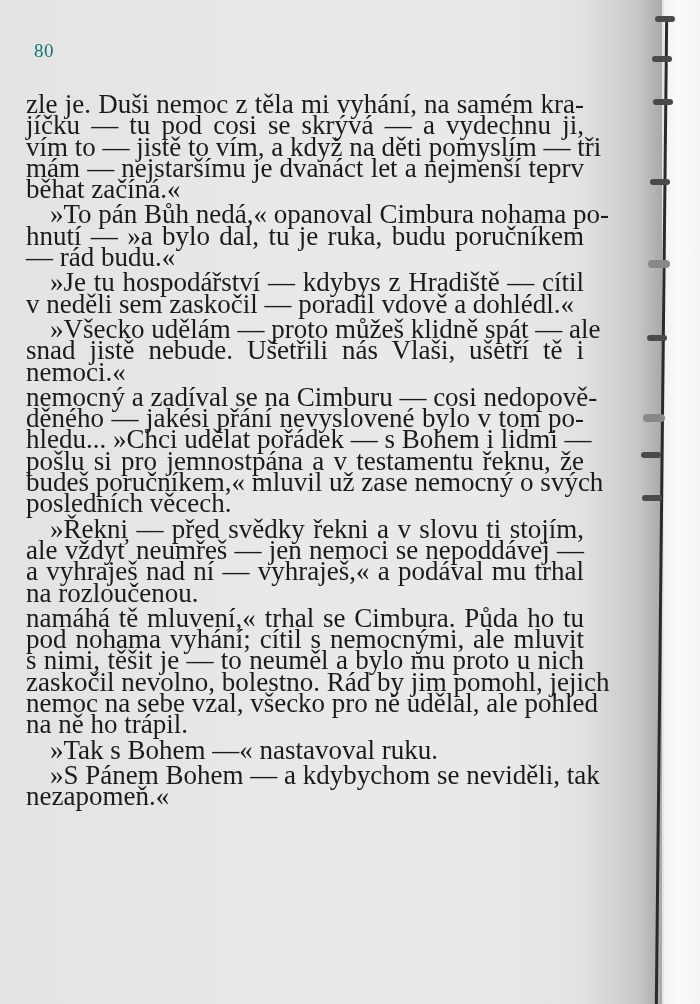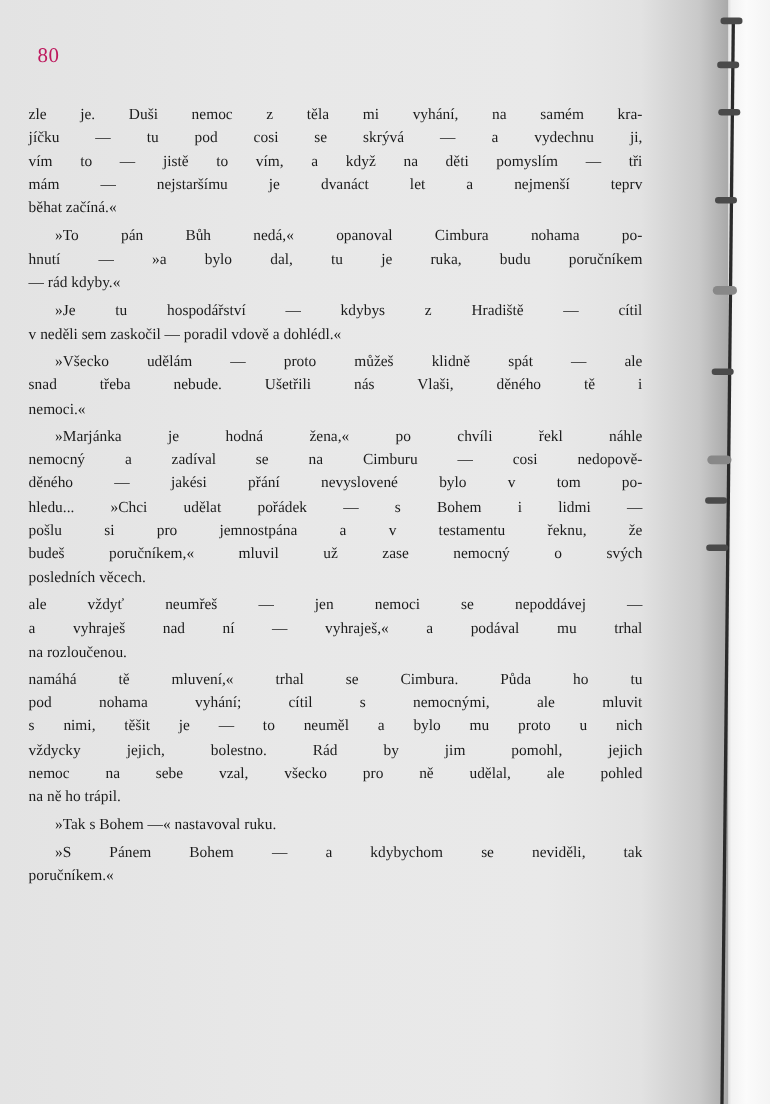--- a/index.html
+++ b/index.html
@@ -22,25 +22,25 @@
     background: #2a2a2a;
     transform: skewX(-0.6deg);
   }
   .stitch {
     position: absolute; height: 6px; width: 20px; left: 651px;
     background: #4a4a4a; border-radius: 3px;
   }
   .stitch.knot { height: 8px; width: 22px; background: #888; border-radius: 4px; }
   .page-number {
     position: absolute; left: 34px; top: 40px;
-    font-size: 19px; color: #be185d; letter-spacing: 0.5px;
+    font-size: 19px; color: #0f766e; letter-spacing: 0.5px;
   }
   .text {
     position: absolute; left: 26px; top: 94px; width: 558px;
-    font-size: 14px; line-height: 21.3px; color: #1b1b1b;
+    font-size: 27px; line-height: 21.3px; color: #1b1b1b;
   }
   .line {
     display: block; white-space: nowrap;
     text-align: justify; text-align-last: justify;
   }
   .line.last { text-align-last: left; font-family: Liberation Serif, serif; }
   .line.indent { text-indent: 24px; }
   .para-gap { height: 4px; }
 </style>
 </head>
@@ -67,60 +67,60 @@
       <span class="line">zle je. Duši nemoc z těla mi vyhání, na samém kra-</span>
       <span class="line">jíčku — tu pod cosi se skrývá — a vydechnu ji,</span>
       <span class="line">vím to — jistě to vím, a když na děti pomyslím — tři</span>
       <span class="line">mám — nejstaršímu je dvanáct let a nejmenší teprv</span>
       <span class="line last">běhat začíná.«</span>
     </div>
     <div class="para-gap"></div>
     <div>
       <span class="line indent">»To pán Bůh nedá,« opanoval Cimbura nohama po-</span>
       <span class="line">hnutí — »a bylo dal, tu je ruka, budu poručníkem</span>
-      <span class="line last">— rád kdyby.«</span>
+      <span class="line last">— rád budu.«</span>
     </div>
     <div class="para-gap"></div>
     <div>
       <span class="line indent">»Je tu hospodářství — kdybys z Hradiště — cítil</span>
       <span class="line last">v neděli sem zaskočil — poradil vdově a dohlédl.«</span>
     </div>
     <div class="para-gap"></div>
     <div>
       <span class="line indent">»Všecko udělám — proto můžeš klidně spát — ale</span>
-      <span class="line">snad třeba nebude. Ušetřili nás Vlaši, děného tě i</span>
+      <span class="line">snad jistě nebude. Ušetřili nás Vlaši, ušetří tě i</span>
       <span class="line last">nemoci.«</span>
     </div>
     <div class="para-gap"></div>
     <div>
-      <span class="line indent">»Marjánka je hodná žena,« po chvíli řekl náhle</span>
       <span class="line">nemocný a zadíval se na Cimburu — cosi nedopově-</span>
       <span class="line">děného — jakési přání nevyslovené bylo v tom po-</span>
       <span class="line">hledu... »Chci udělat pořádek — s Bohem i lidmi —</span>
       <span class="line">pošlu si pro jemnostpána a v testamentu řeknu, že</span>
       <span class="line">budeš poručníkem,« mluvil už zase nemocný o svých</span>
       <span class="line last">posledních věcech.</span>
     </div>
     <div class="para-gap"></div>
     <div>
+      <span class="line indent">»Řekni — před svědky řekni a v slovu ti stojím,</span>
       <span class="line">ale vždyť neumřeš — jen nemoci se nepoddávej —</span>
       <span class="line">a vyhraješ nad ní — vyhraješ,« a podával mu trhal</span>
       <span class="line last">na rozloučenou.</span>
     </div>
     <div class="para-gap"></div>
     <div>
       <span class="line">namáhá tě mluvení,« trhal se Cimbura. Půda ho tu</span>
       <span class="line">pod nohama vyhání; cítil s nemocnými, ale mluvit</span>
       <span class="line">s nimi, těšit je — to neuměl a bylo mu proto u nich</span>
-      <span class="line">vždycky jejich, bolestno. Rád by jim pomohl, jejich</span>
+      <span class="line">zaskočil nevolno, bolestno. Rád by jim pomohl, jejich</span>
       <span class="line">nemoc na sebe vzal, všecko pro ně udělal, ale pohled</span>
       <span class="line last">na ně ho trápil.</span>
     </div>
     <div class="para-gap"></div>
     <div>
       <span class="line last indent">»Tak s Bohem —« nastavoval ruku.</span>
     </div>
     <div class="para-gap"></div>
     <div>
       <span class="line indent">»S Pánem Bohem — a kdybychom se neviděli, tak</span>
-      <span class="line last">poručníkem.«</span>
+      <span class="line last">nezapomeň.«</span>
     </div>
   </div>
 
 </body></html>

